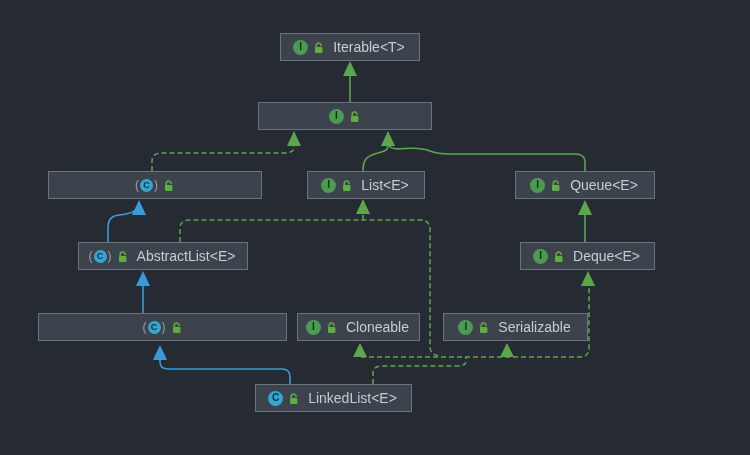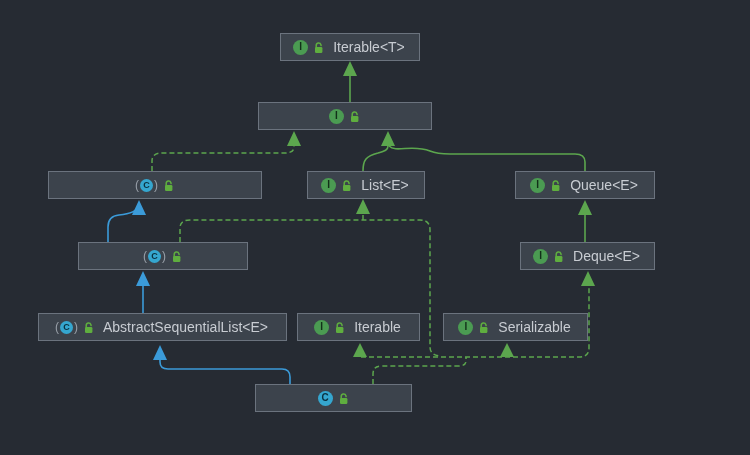--- a/index.html
+++ b/index.html
@@ -125,61 +125,62 @@
   </div>
 
   <div class="node" style="left:78px;top:242px;width:170px">
     <span class="abs-wrap">
         <span class="circle cls">C</span>
       </span>
     <svg class="lock" width="12" height="13" viewBox="0 0 12 13">
         <path d="M3.2 6.2 V4.4 A2.4 2.4 0 0 1 7.9 3.8 L8.1 4.6" stroke="#5fae3f" stroke-width="1.5" fill="none" stroke-linecap="round"></path>
         <rect x="2" y="6" width="7.4" height="6" rx="1.2" fill="#5fae3f"></rect>
       </svg>
+    <span class="label">AbstractList&lt;E&gt;</span>
   </div>
 
   <div class="node" style="left:520px;top:242px;width:135px">
     <span class="circle iface">I</span>
     <svg class="lock" width="12" height="13" viewBox="0 0 12 13">
         <path d="M3.2 6.2 V4.4 A2.4 2.4 0 0 1 7.9 3.8 L8.1 4.6" stroke="#5fae3f" stroke-width="1.5" fill="none" stroke-linecap="round"></path>
         <rect x="2" y="6" width="7.4" height="6" rx="1.2" fill="#5fae3f"></rect>
       </svg>
     <span class="label">Deque&lt;E&gt;</span>
   </div>
 
   <div class="node" style="left:38px;top:313px;width:249px">
     <span class="abs-wrap">
         <span class="circle cls">C</span>
       </span>
     <svg class="lock" width="12" height="13" viewBox="0 0 12 13">
         <path d="M3.2 6.2 V4.4 A2.4 2.4 0 0 1 7.9 3.8 L8.1 4.6" stroke="#5fae3f" stroke-width="1.5" fill="none" stroke-linecap="round"></path>
         <rect x="2" y="6" width="7.4" height="6" rx="1.2" fill="#5fae3f"></rect>
       </svg>
-    <span class="label">AbstractSequentialList&lt;E&gt;</span>
   </div>
 
   <div class="node" style="left:297px;top:313px;width:123px">
     <span class="circle iface">I</span>
     <svg class="lock" width="12" height="13" viewBox="0 0 12 13">
         <path d="M3.2 6.2 V4.4 A2.4 2.4 0 0 1 7.9 3.8 L8.1 4.6" stroke="#5fae3f" stroke-width="1.5" fill="none" stroke-linecap="round"></path>
         <rect x="2" y="6" width="7.4" height="6" rx="1.2" fill="#5fae3f"></rect>
       </svg>
-    <span class="label">Iterable</span>
+    <span class="label">Cloneable</span>
   </div>
 
   <div class="node" style="left:443px;top:313px;width:145px">
     <span class="circle iface">I</span>
     <svg class="lock" width="12" height="13" viewBox="0 0 12 13">
         <path d="M3.2 6.2 V4.4 A2.4 2.4 0 0 1 7.9 3.8 L8.1 4.6" stroke="#5fae3f" stroke-width="1.5" fill="none" stroke-linecap="round"></path>
         <rect x="2" y="6" width="7.4" height="6" rx="1.2" fill="#5fae3f"></rect>
       </svg>
     <span class="label">Serializable</span>
   </div>
 
   <div class="node" style="left:255px;top:384px;width:157px">
     <span class="circle cls">C</span>
     <svg class="lock" width="12" height="13" viewBox="0 0 12 13">
         <path d="M3.2 6.2 V4.4 A2.4 2.4 0 0 1 7.9 3.8 L8.1 4.6" stroke="#5fae3f" stroke-width="1.5" fill="none" stroke-linecap="round"></path>
         <rect x="2" y="6" width="7.4" height="6" rx="1.2" fill="#5fae3f"></rect>
       </svg>
+    <span class="label">LinkedList&lt;E&gt;</span>
   </div>
 
 </div>
 
 </body></html>

